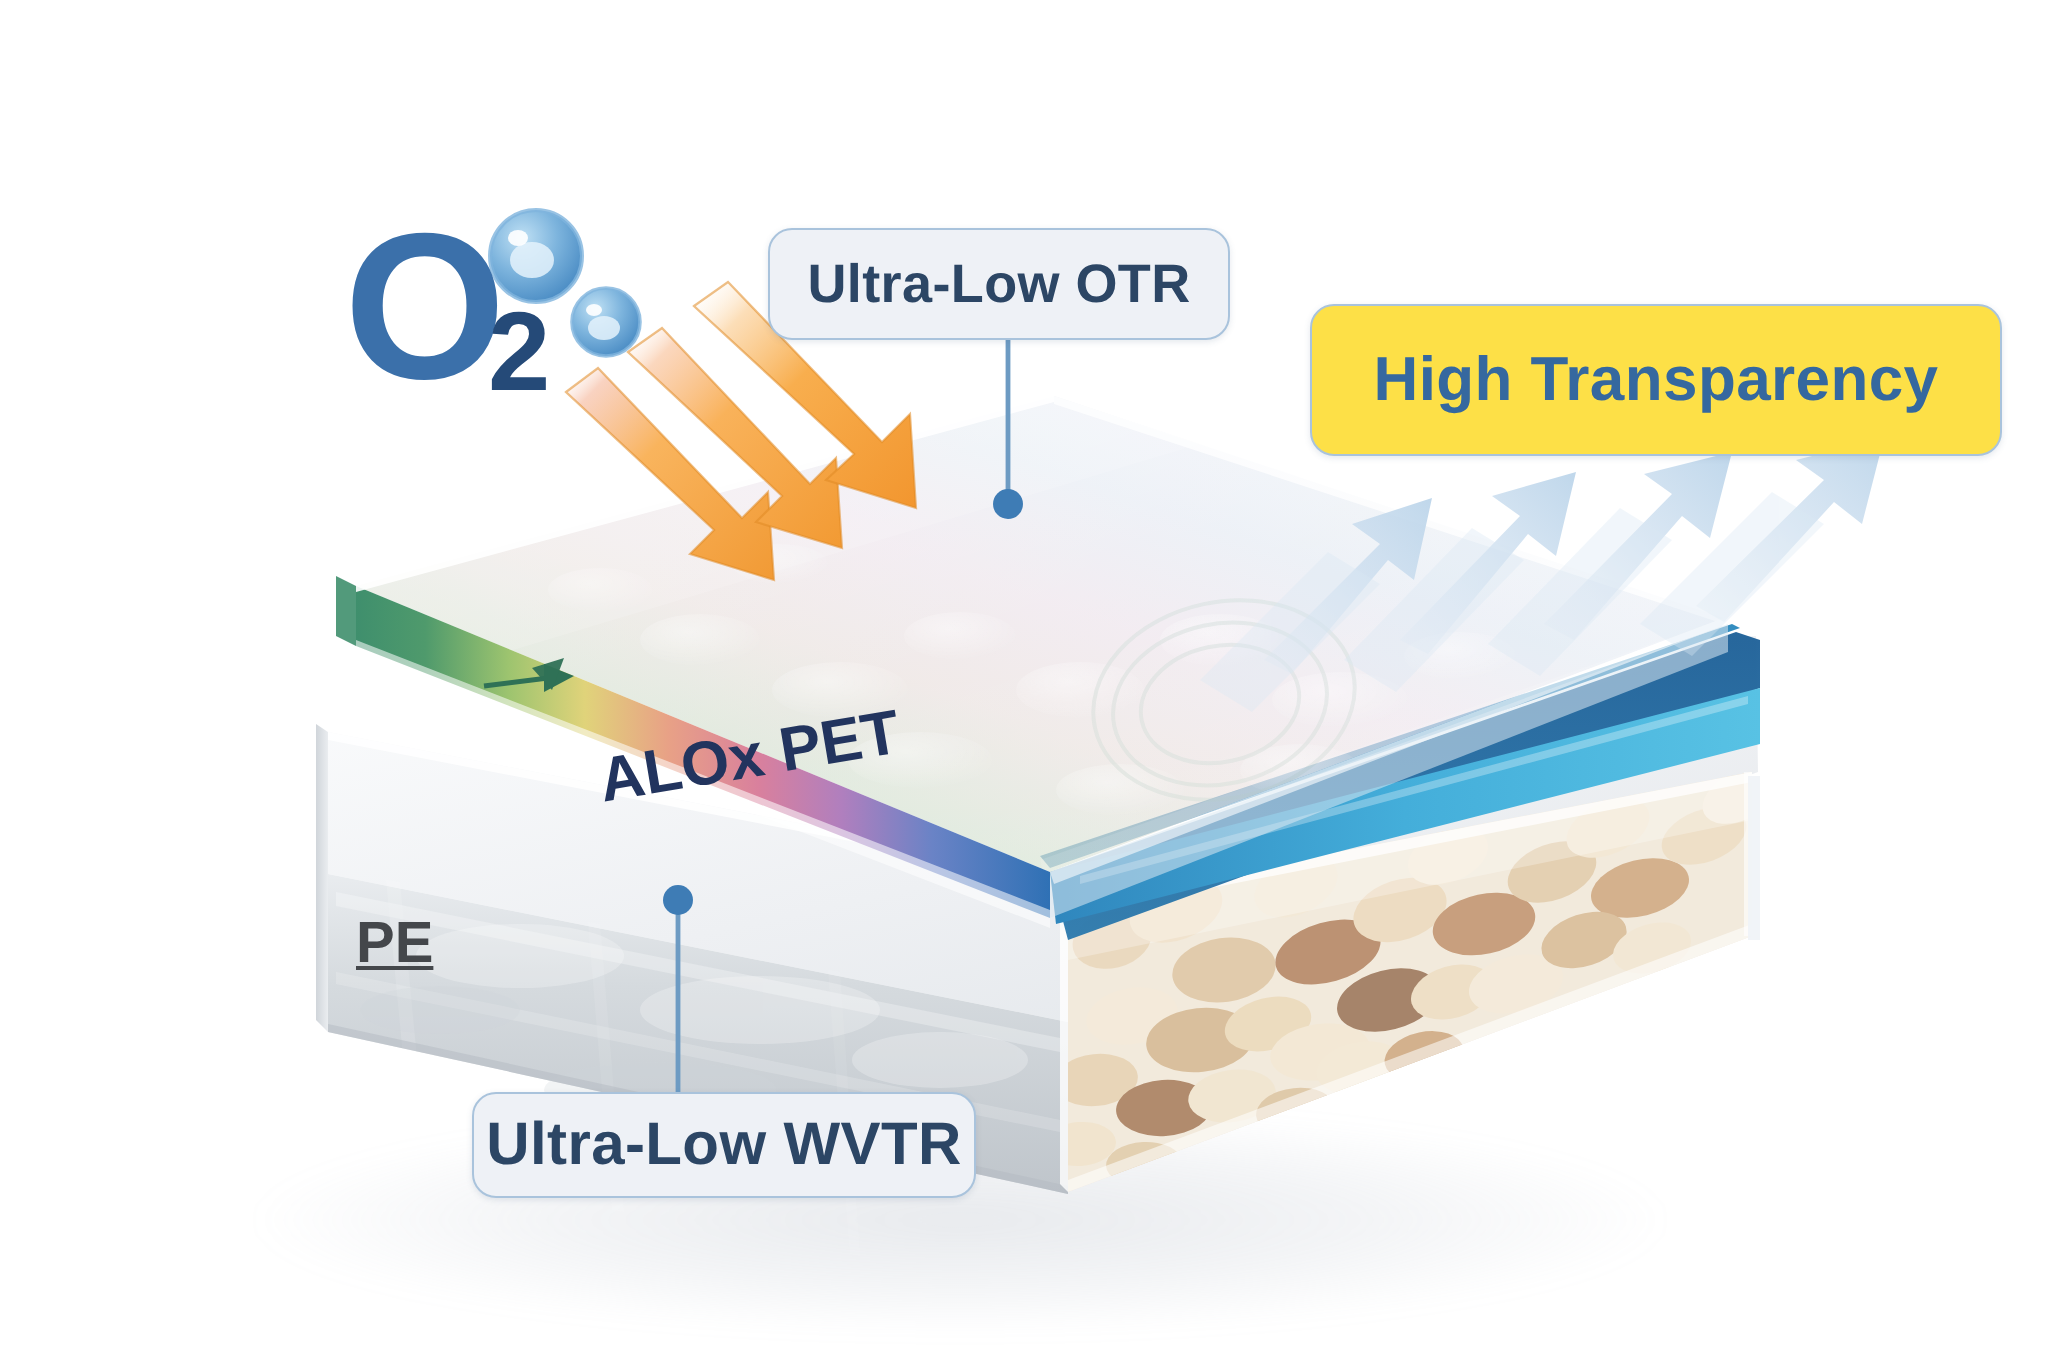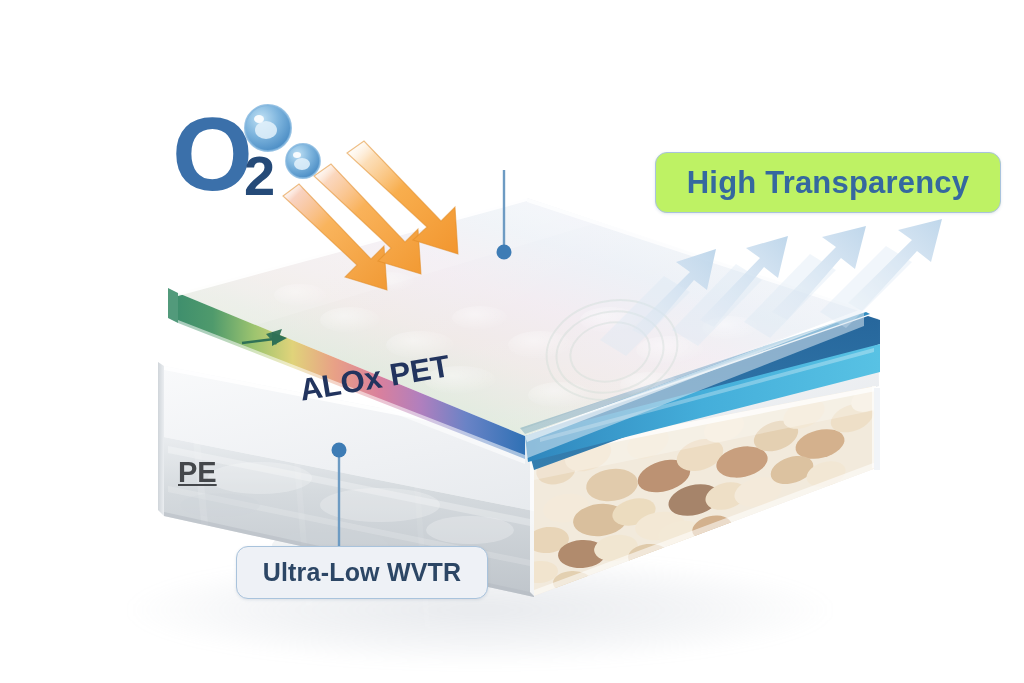--- a/index.html
+++ b/index.html
@@ -56,29 +56,29 @@
     letter-spacing: .2px;
     white-space: nowrap;
   }
   #pill-otr {
     left: 384px; top: 114px;
     width: 231px; height: 56px;
     font-size: 27px;
   }
   #pill-transparency {
     left: 655px; top: 152px;
-    width: 346px; height: 61px;
+    width: 346px; height: 76px;
     font-size: 31px;
     color: #35689f;
-    background: #bef264;
+    background: #fde047;
   }
   #pill-wvtr {
     left: 236px; top: 546px;
     width: 252px; height: 53px;
-    font-size: 25px;
+    font-size: 30px;
   }
 
   
   .plain-label {
     position: absolute;
     white-space: nowrap;
     font-weight: bold;
   }
   #label-printed-pet {
     left: 58px; top: 322px;
@@ -437,20 +437,21 @@
       <path d="M272,332 L287,338 L272,346 Z" fill="#2f7156"></path>
       <path d="M266,334 L282,329 L276,345 Z" fill="#2f7156" opacity="0.95"></path>
     </g>
   </svg>
 
   <div id="o2-logo">
     <span class="o2-o">O</span>
     <span class="o2-sub">2</span>
   </div>
 
+  <div class="pill" id="pill-otr">Ultra-Low OTR</div>
 
   <div class="pill" id="pill-transparency">High Transparency</div>
 
   <div class="pill" id="pill-wvtr">Ultra-Low WVTR</div>
 
 
   <div class="plain-label" id="label-alox-pet">ALOx PET</div>
 
   <div class="plain-label" id="label-pe">PE</div>
 

